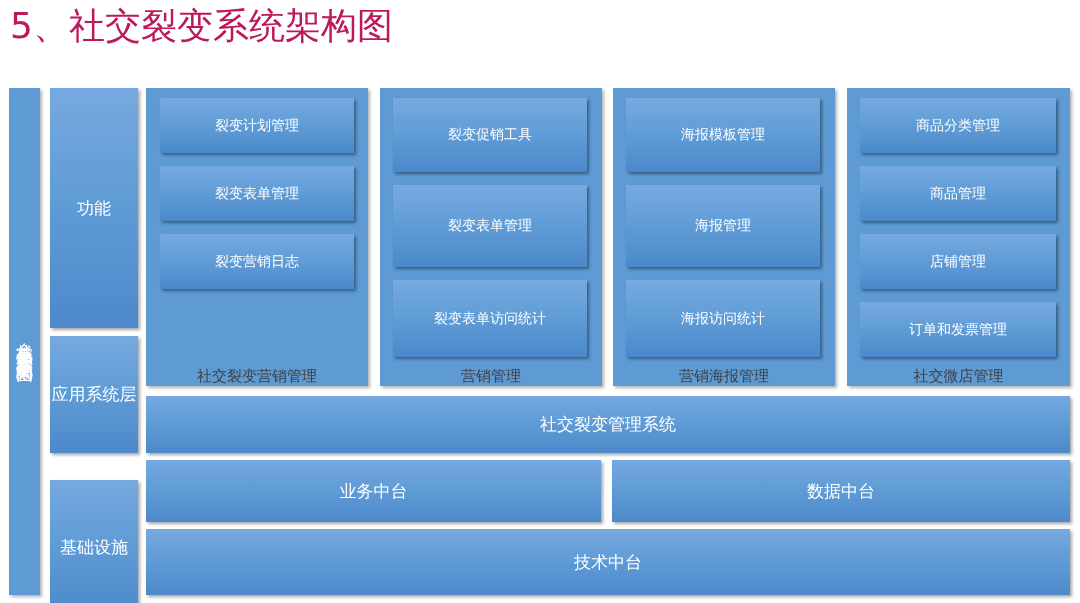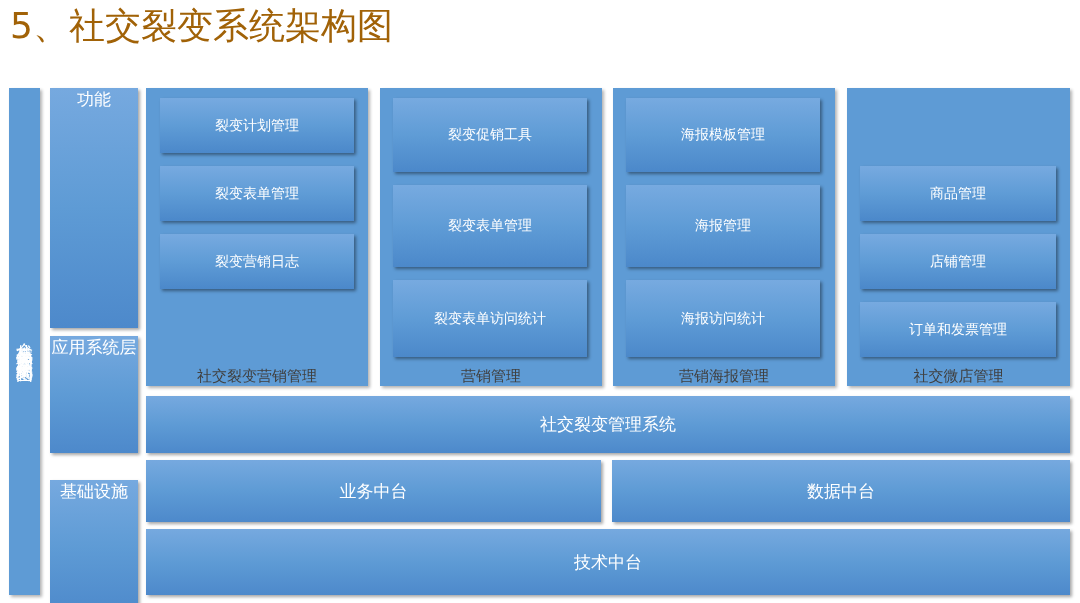--- a/index.html
+++ b/index.html
@@ -17,21 +17,21 @@
   }
 
   
   .page-title {
     position: absolute;
     left: 10px;
     top: 2px;
     font-size: 36px;
     line-height: 48px;
     font-weight: 400;
-    color: #a16207;
+    color: #be185d;
     letter-spacing: 0px;
     white-space: nowrap;
   }
 
   
   .diagram {
     position: absolute;
     left: 0;
     top: 0;
     width: 1080px;
@@ -67,20 +67,21 @@
   }
 
   
   .layer-box {
     position: absolute;
     box-sizing: border-box;
     background: linear-gradient(to bottom, #76a9df 0%, #5e9bd5 50%, #4d89cb 100%);
     box-shadow: 2px 2px 3px rgba(0,0,0,0.35);
     color: #ffffff;
     display: flex;
+    align-items: center;
     justify-content: center;
     text-align: center;
     font-size: 17px;
     line-height: 1.35;
   }
 
   
   .tile {
     position: absolute;
     box-sizing: border-box;
@@ -179,20 +180,23 @@
     <span>海报管理</span>
   </div>
   <div class="tile" style="left:626px; top:280px; width:194px; height:77px;">
     <span>海报访问统计</span>
   </div>
   <div class="group-caption" style="left:613px; top:360px; width:222px; height:26px;">
     <span>营销海报管理</span>
   </div>
 
   <div class="group-box" style="left:847px; top:88px; width:223px; height:298px;"></div>
+  <div class="tile" style="left:860px; top:98px; width:196px; height:55px;">
+    <span>商品分类管理</span>
+  </div>
   <div class="tile" style="left:860px; top:166px; width:196px; height:55px;">
     <span>商品管理</span>
   </div>
   <div class="tile" style="left:860px; top:234px; width:196px; height:55px;">
     <span>店铺管理</span>
   </div>
   <div class="tile" style="left:860px; top:302px; width:196px; height:55px;">
     <span>订单和发票管理</span>
   </div>
   <div class="group-caption" style="left:847px; top:360px; width:223px; height:26px;">

